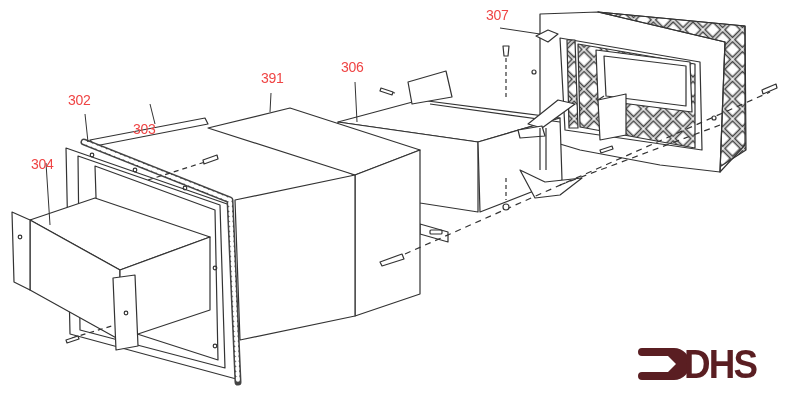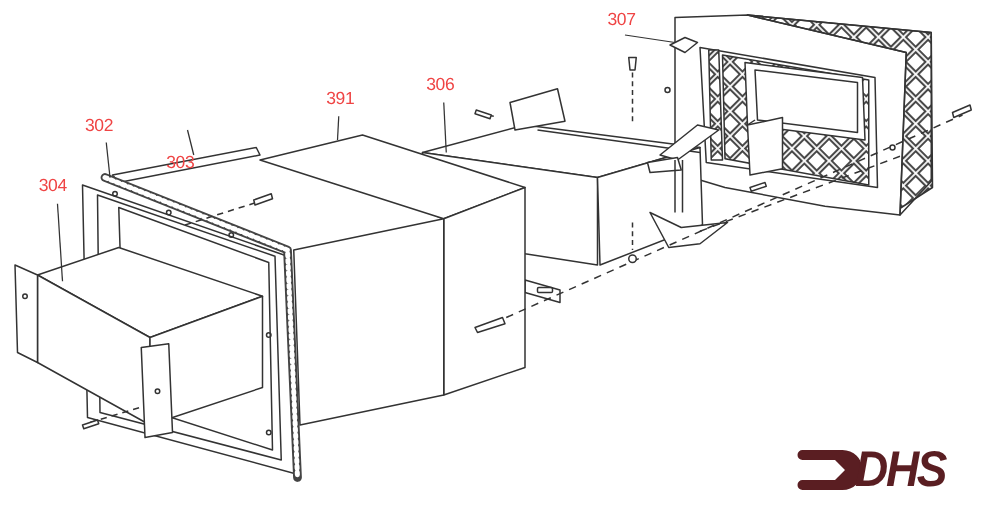--- a/index.html
+++ b/index.html
@@ -1,19 +1,19 @@
 <!DOCTYPE html>
 <html><head>
 <meta charset="utf-8">
 <style>
   html, body { margin:0; padding:0; background:#ffffff; }
   body { width:800px; height:404px; overflow:hidden; position:relative; font-family:"Liberation Sans", sans-serif; }
   #stage { position:absolute; left:0; top:0; width:800px; height:404px; }
   .callout { position:absolute; font-size:14px; color:#ef4444; letter-spacing:-0.3px; }
-  .logo { position:absolute; left:628px; top:356px; width:150px; height:42px;font-style:italic; }
+  .logo { position:absolute; left:628px; top:344px; width:150px; height:42px; }
   .logo-text { position:absolute; left:56px; top:-2px; font-size:40px; font-weight:bold; color:#5a1e22; letter-spacing:-2px; font-family:"Liberation Sans", sans-serif; transform:scaleX(0.92); transform-origin:left top; }
 </style>
 </head>
 <body>
 
 <div id="stage">
 <svg width="800" height="404" viewBox="0 0 800 404" xmlns="http://www.w3.org/2000/svg">
   <defs>
     <pattern id="mesh" width="14" height="14" patternUnits="userSpaceOnUse" patternTransform="rotate(45)">
       <rect width="14" height="14" fill="#fff"></rect>
@@ -123,21 +123,21 @@
       <line x1="46" y1="163" x2="50" y2="225"></line>
       <line x1="271" y1="93" x2="270" y2="112"></line>
       <line x1="355" y1="82" x2="357" y2="122"></line>
       <line x1="500" y1="28" x2="540" y2="34"></line>
     </g>
   </g>
 </svg>
 
 <span class="callout" style="left:68px;top:92px;text-align:right;">302</span>
 <span class="callout" style="left:133px;top:100px;margin-top:21px;">303</span>
-<span class="callout" style="left:31px;top:140px;">304</span>
+<span class="callout" style="left:31px;top:156px;">304</span>
 <span class="callout" style="left:261px;top:70px;">391</span>
 <span class="callout" style="left:341px;top:59px;">306</span>
 <span class="callout" style="left:486px;top:7px;">307</span>
 
 <div class="logo">
   <svg width="60" height="40" viewBox="0 0 60 40" style="position:absolute;left:0;top:0;">
     <path d="M14,4 L46,4 A16,16 0 0 1 46,36 L14,36 A2,2 0 0 1 14,28 L40,28 L48,20 L40,12 L14,12 A4,4 0 0 1 14,4 Z" fill="#5a1e22"></path>
   </svg>
   <span class="logo-text">DHS</span>
 </div>

